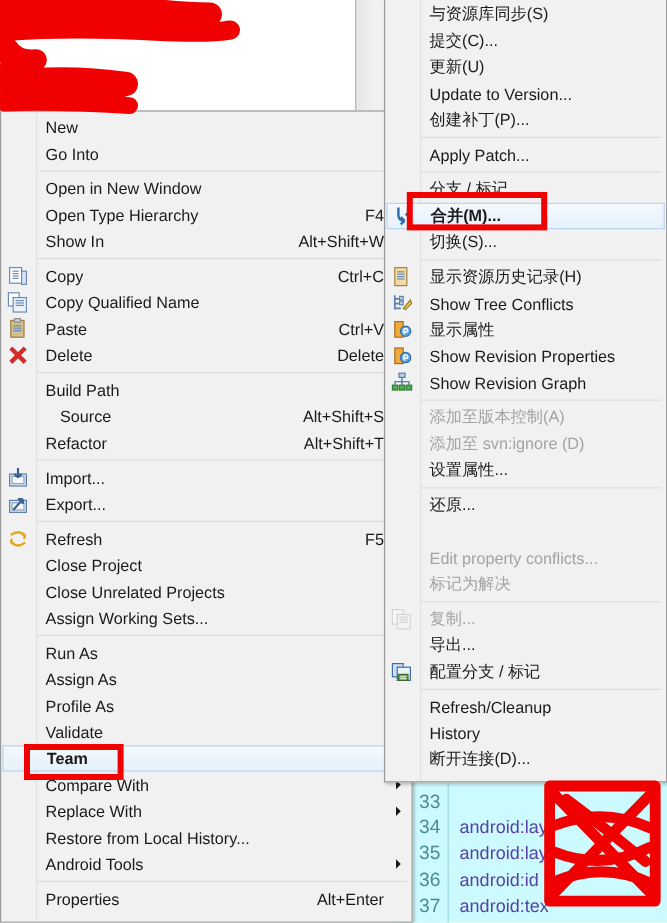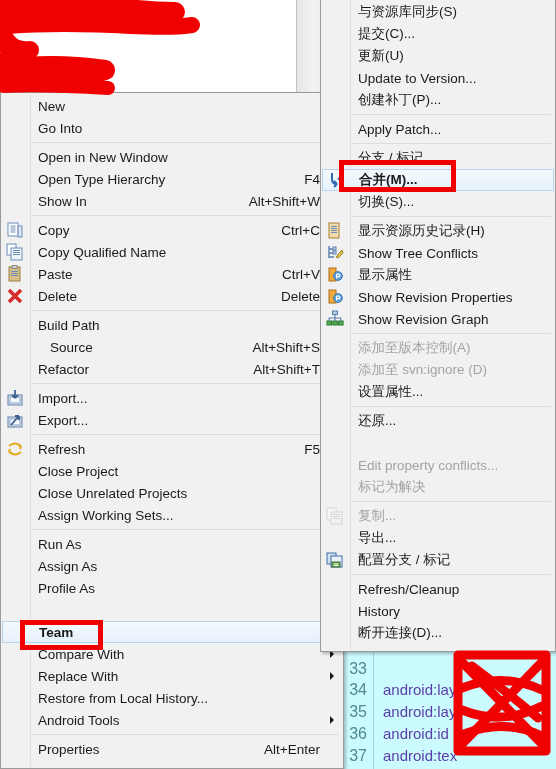--- a/index.html
+++ b/index.html
@@ -262,20 +262,23 @@
         <span class="arrow"></span>
       </div>
       <div class="row" style="top: 462px;">
         <span class="lbl">Assign As</span>
         <span class="arrow"></span>
       </div>
       <div class="row" style="top: 484px;">
         <span class="lbl">Profile As</span>
         <span class="arrow"></span>
       </div>
+      <div class="row" style="top: 506px;">
+        <span class="lbl">Validate</span>
+      </div>
       <div class="row sel" style="top: 528px;">
         <span class="lbl">Team</span>
         <span class="arrow"></span>
       </div>
       <div class="row" style="top: 550px;">
         <span class="lbl">Compare With</span>
         <span class="arrow"></span>
       </div>
       <div class="row" style="top: 572px;">
         <span class="lbl">Replace With</span>

